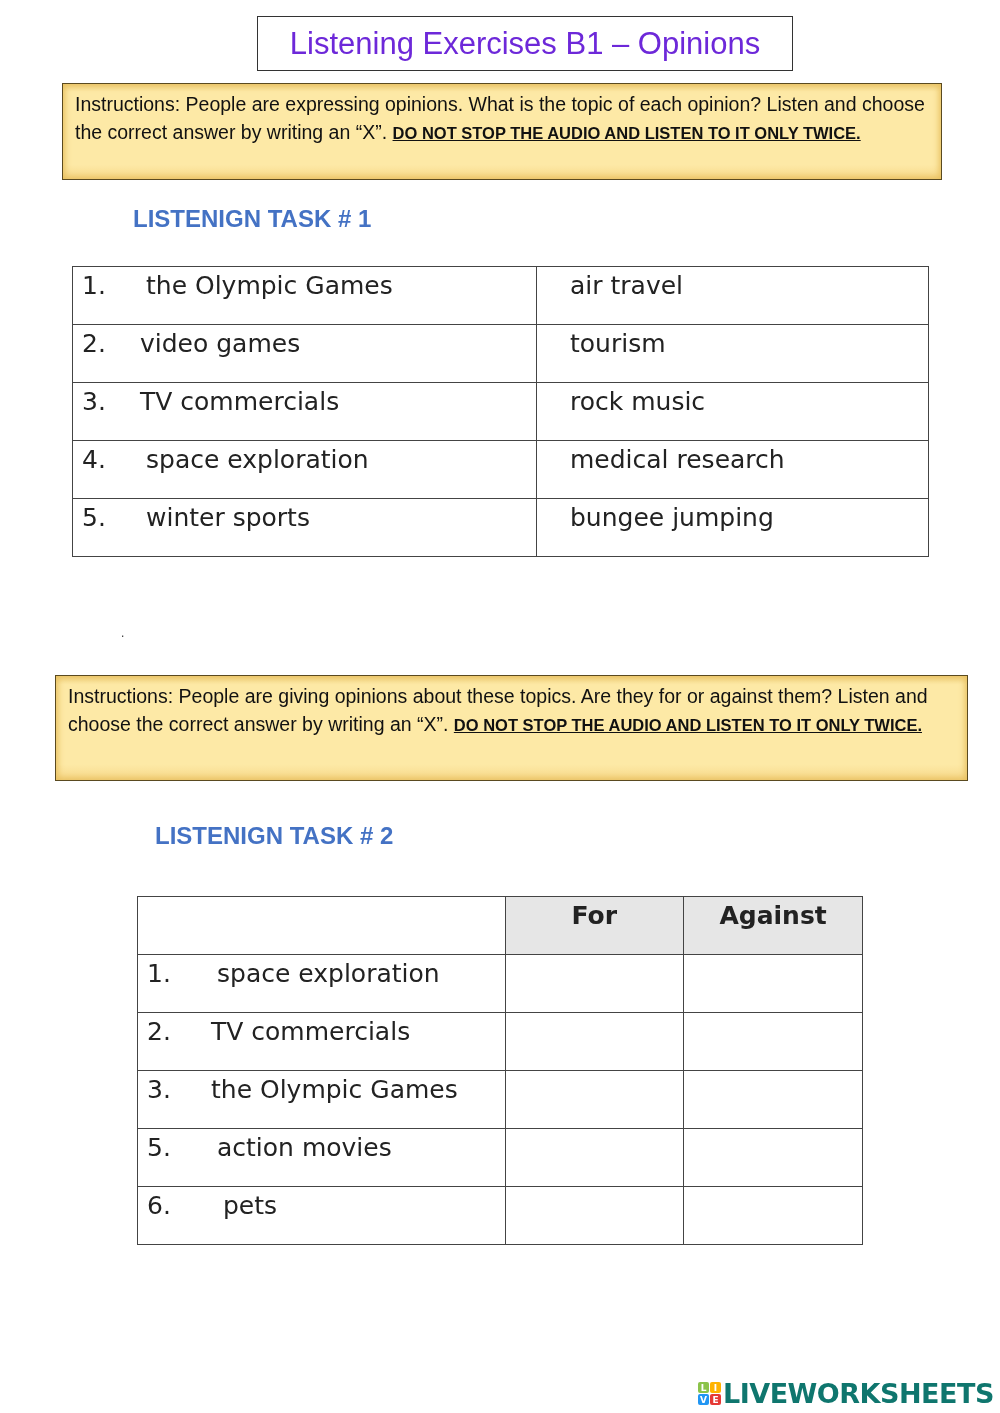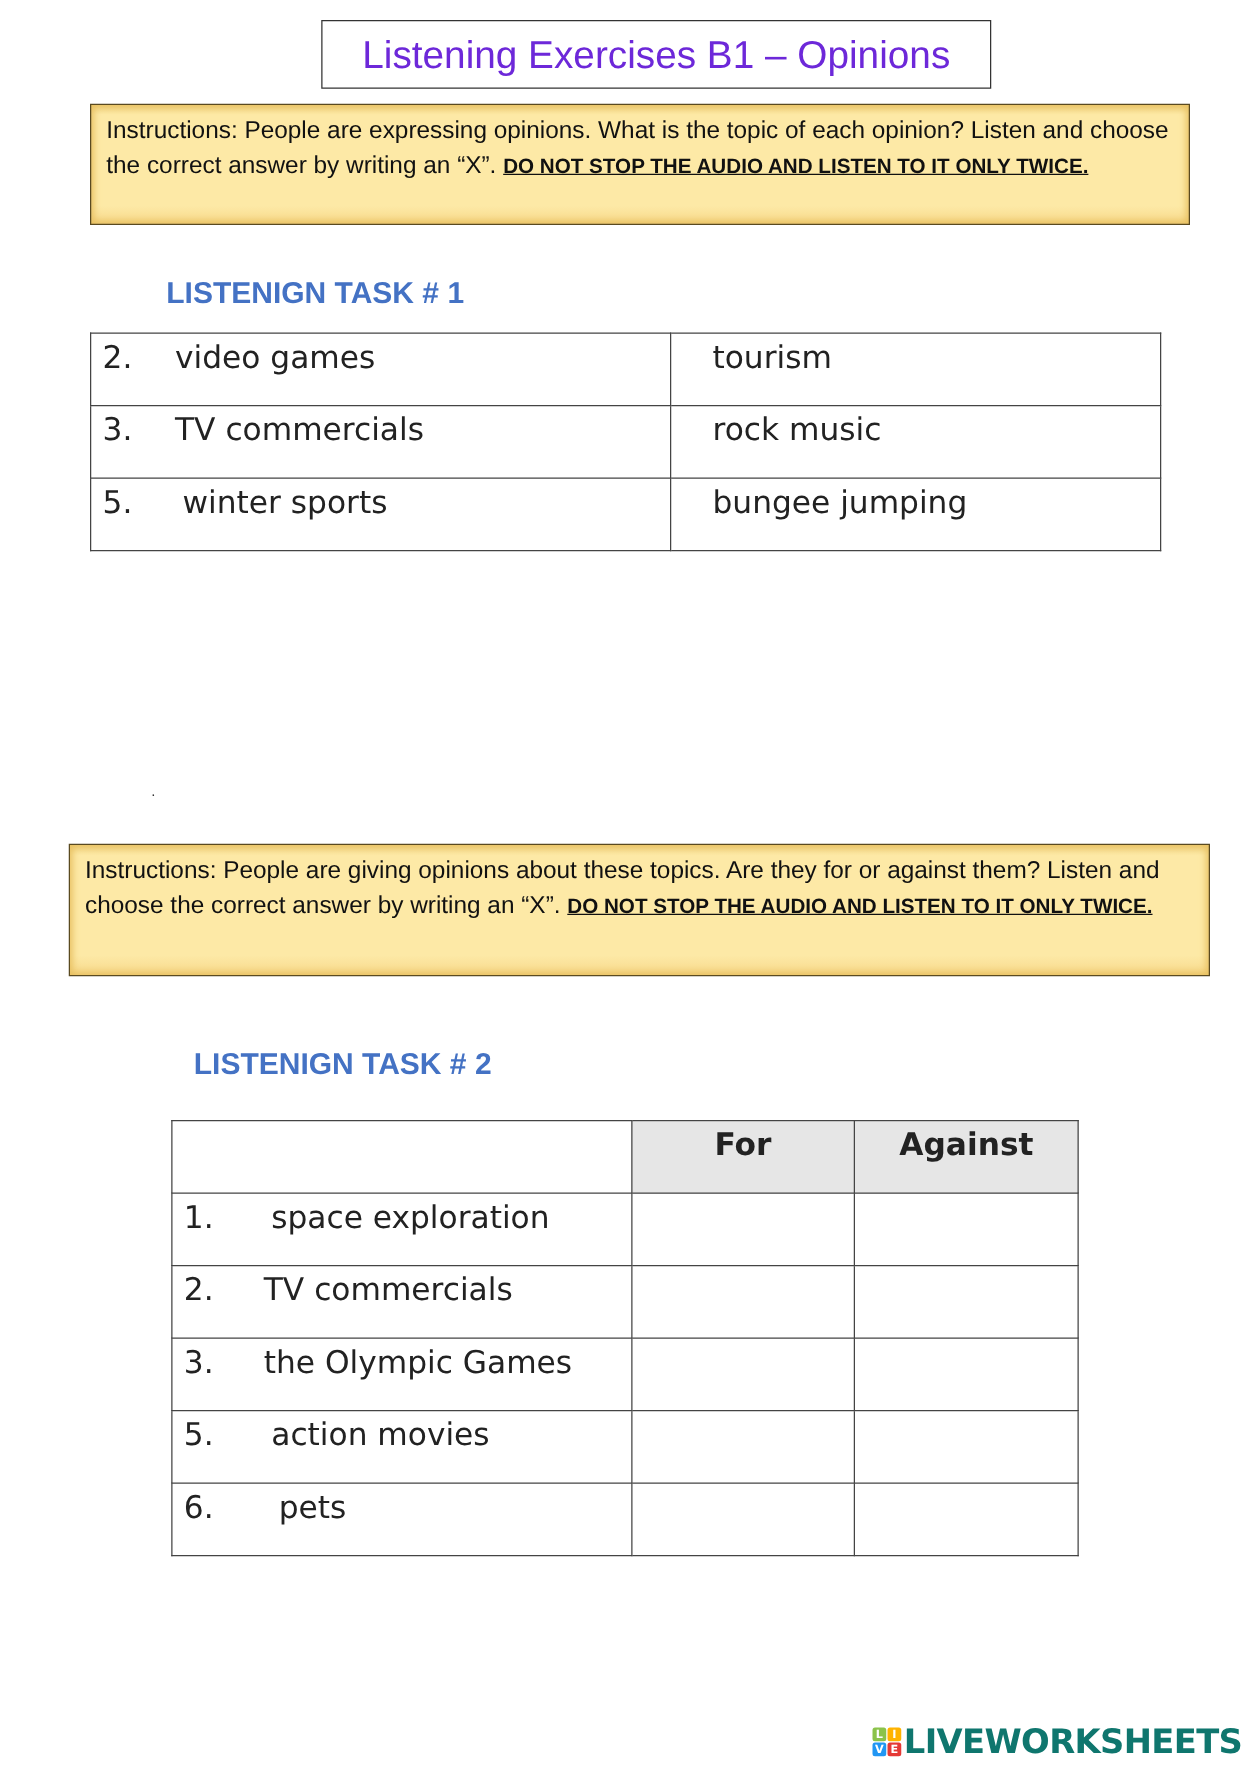--- a/index.html
+++ b/index.html
@@ -17,27 +17,26 @@
     position: absolute;
     background: linear-gradient(to bottom, #f3d88a 0%, #fde9a6 8%, #fde9a6 85%, #f7d98b 100%);
     border: 1.5px solid #5a4a20;
     box-shadow: inset 0 0 6px 2px #e8c060;
     padding: 6px 12px;
     font-size: 19.5px; line-height: 28px; color: #111;
   }
   .instr .warn {
     font-weight: bold; text-decoration: underline; font-size: 16.5px;
   }
-  #instr1 { left: 72px; top: 83px; width: 880px; height: 97px; }
+  #instr1 { left: 62px; top: 83px; width: 880px; height: 97px; }
   #instr2 { left: 55px; top: 675px; width: 913px; height: 106px; }
 
   .task-title {
     position: absolute; color: #4472c4; font-weight: bold; font-size: 24px;
     font-family: "Liberation Sans", sans-serif;
-    margin-top: 16px;
   }
   #task1-title { left: 133px; top: 205px; }
   #task2-title { left: 155px; top: 822px; }
 
   table { position: absolute; border-collapse: collapse; }
   td, th {
     border: 1.5px solid #444;
     font-family: "DejaVu Sans", sans-serif; font-weight: normal;
     font-size: 25px; color: #222; vertical-align: top;
     padding-top: 4px;
@@ -78,26 +77,34 @@
 
 <div class="instr" id="instr1">
   <span>Instructions: People are expressing opinions. What is the topic of each opinion? Listen and choose the correct answer by writing an “X”. </span><span class="warn">DO NOT STOP THE AUDIO AND LISTEN TO IT ONLY TWICE.</span>
 </div>
 
 <div class="task-title" id="task1-title">LISTENIGN TASK # 1</div>
 
 <table id="task1-table">
   <tbody>
     <tr>
+      <td class="left"><span class="num">1.</span><span>the Olympic Games</span></td>
+      <td class="right"><span>air travel</span></td>
+    </tr>
+    <tr>
       <td class="left"><span class="num" style="width:58px">2.</span><span>video games</span></td>
       <td class="right"><span>tourism</span></td>
     </tr>
     <tr>
       <td class="left"><span class="num" style="width:58px">3.</span><span>TV commercials</span></td>
       <td class="right"><span>rock music</span></td>
+    </tr>
+    <tr>
+      <td class="left"><span class="num">4.</span><span>space exploration</span></td>
+      <td class="right"><span>medical research</span></td>
     </tr>
     <tr>
       <td class="left"><span class="num">5.</span><span>winter sports</span></td>
       <td class="right"><span>bungee jumping</span></td>
     </tr>
   </tbody>
 </table>
 
 <div class="dot">.</div>
 

